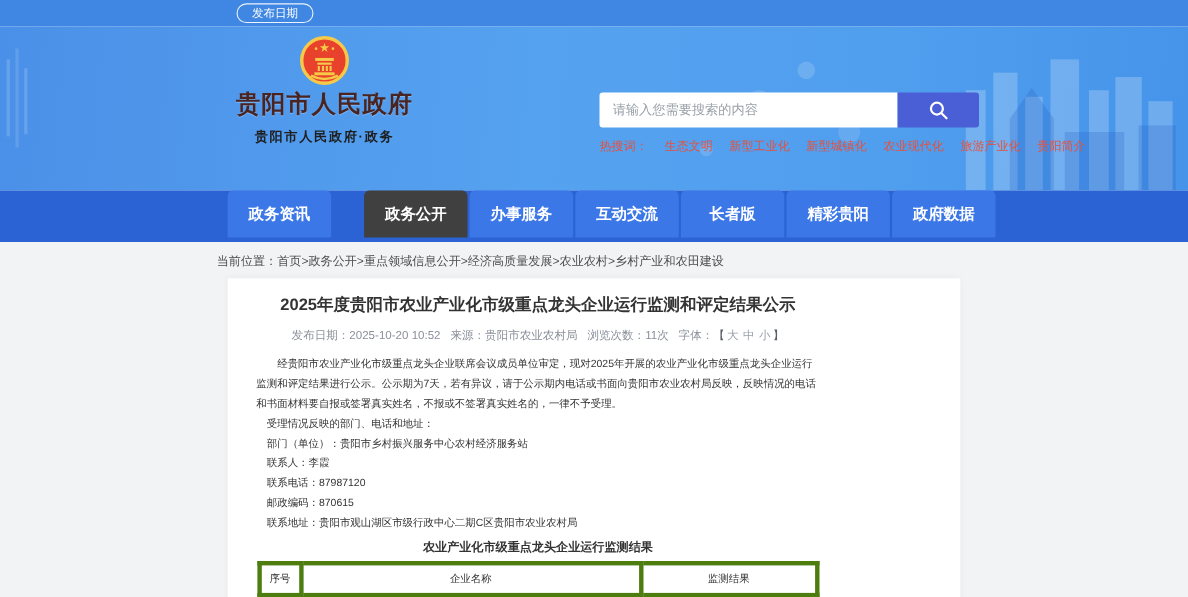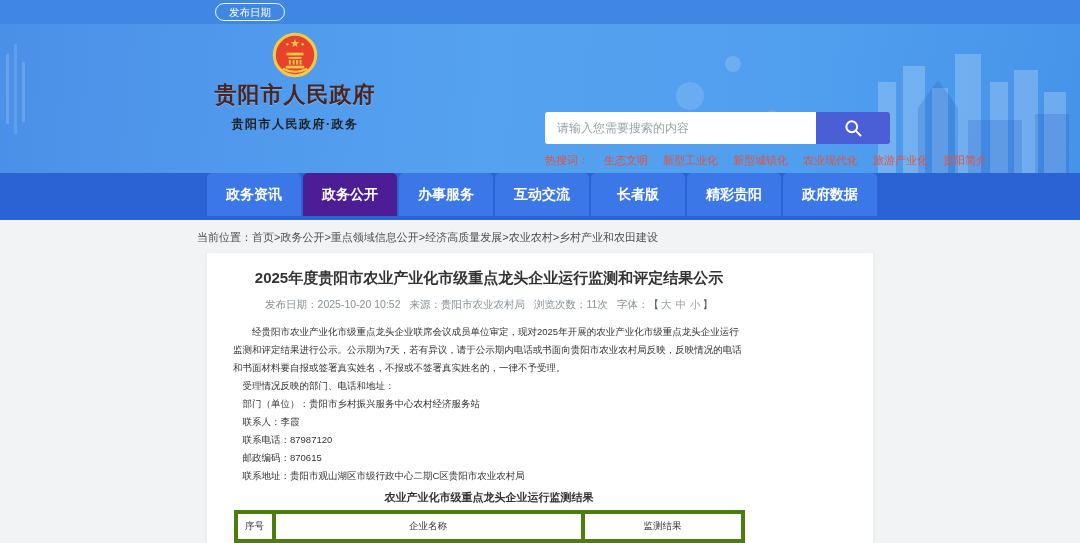--- a/index.html
+++ b/index.html
@@ -25,40 +25,40 @@
   }
   
   .banner{position:relative;height:149px;overflow:hidden;
     background:linear-gradient(95deg,#4b90e8 0%,#55a2f0 45%,#509eee 75%,#4694ea 100%);}
   .banner-decor{position:absolute;left:0;top:0;}
   .logo-block{position:absolute;left:210px;top:8px;width:170px;text-align:center;cursor:pointer;}
   .emblem{display:block;margin:0 auto;}
   .site-name{font-size:22px;font-weight:bold;color:#4a2420;letter-spacing:1px;margin-top:2px;white-space:nowrap;text-shadow:0 1px 0 rgba(255,255,255,0.25);}
   .site-sub{font-size:12px;font-weight:bold;color:#1e1e1e;letter-spacing:1.5px;margin-top:6px;white-space:nowrap;}
   .site-url{font-size:12.5px;font-weight:bold;color:#161616;margin-top:3px;}
-  .search-block{position:absolute;left:545px;top:60px;width:345px;margin-top:28px;}
+  .search-block{position:absolute;left:545px;top:60px;width:345px;}
   .search-row{display:flex;height:32px;}
   .search-input{
     flex:1;border:none;outline:none;padding:0 12px;font-size:12px;color:#333;
     border-radius:3px 0 0 3px;background:#fff;font-family:inherit;
   }
   .search-input::placeholder{color:#9aa0a8;}
   .search-btn{width:74px;border:none;background:#4a5ed6;border-radius:0 3px 3px 0;
     display:flex;align-items:center;justify-content:center;cursor:pointer;}
   .hot-row{margin-top:9px;display:flex;gap:15px;font-size:11px;color:#e8503a;white-space:nowrap;}
   .hot-item{color:#e8503a;text-decoration:none;cursor:pointer;}
   
   .navbar{height:47px;background:#2b63d5;box-sizing:border-box;}
   .nav-inner{display:flex;gap:2px;padding-left:207px;padding-top:0;height:43px;box-sizing:border-box;}
   .nav-tab{
     width:94px;background:#3b77e6;color:#fff;font-size:14px;font-weight:bold;
     display:flex;align-items:center;justify-content:center;
     border-radius:5px 5px 0 0;text-decoration:none;cursor:pointer;height:43px;
   }
-  .nav-tab.active{background:#4c1d95;}
+  .nav-tab.active{background:#404040;margin-left:28px;}
   
   .content{position:relative;height:323px;}
   .breadcrumb{padding:10px 0 8px 197px;font-size:11px;color:#4d4d4d;}
   .breadcrumb .bc-path{cursor:pointer;}
   .card{
     margin-left:207px;width:666px;box-sizing:border-box;background:#fff;
     padding:10px 128px 30px 26px;min-height:300px;box-shadow:0 0 6px rgba(0,0,0,0.05);
   }
   .art-title{font-size:15px;font-weight:bold;color:#333;text-align:center;margin:4px 0 0;line-height:1.5;}
   .art-meta{text-align:center;font-size:10.5px;color:#8a8f99;margin-top:8px;white-space:nowrap;}

